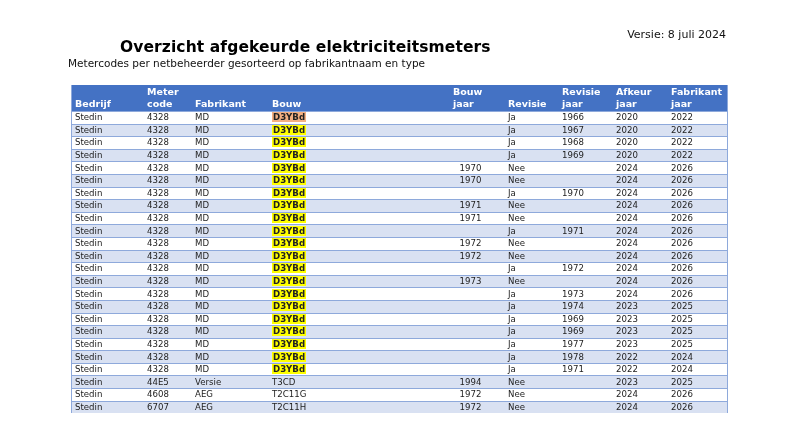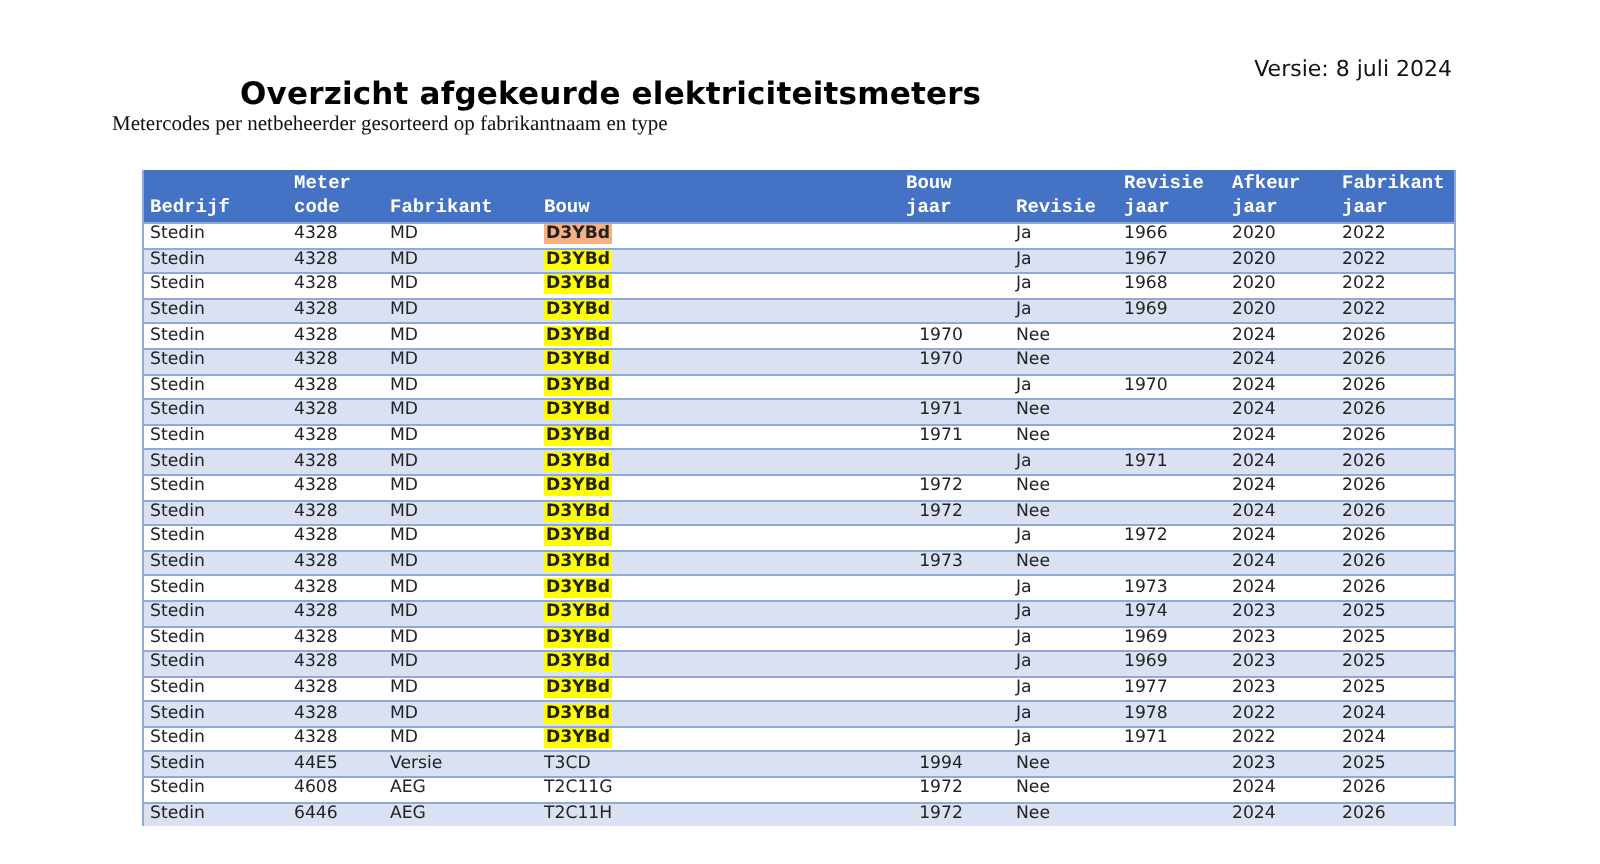--- a/index.html
+++ b/index.html
@@ -5,36 +5,36 @@
     html, body { margin: 0; padding: 0; background: #ffffff; }
     body {
       width: 800px; height: 432px; overflow: hidden; position: relative;
       font-family: "DejaVu Sans", sans-serif; color: #111;
     }
     .title {
       position: absolute; left: 72px; top: 38px;
       font-size: 15.5px; font-weight: bold; color: #000; letter-spacing: 0.1px; margin-left: 48px;
     }
     .subtitle {
-      position: absolute; left: 56px; top: 57px;
-      font-size: 10.5px; color: #111; font-family: Liberation Serif, serif;
+      position: absolute; left: 68px; top: 57px;
+      font-size: 10.5px; color: #111;
     }
     .version {
       position: absolute; right: 74px; top: 28px;
       font-size: 11px; color: #111;
     }
     .tbl-wrap {
       position: absolute; left: 71px; top: 85px; width: 655px;
       border-left: 1px solid #8EA9DB; border-right: 1px solid #8EA9DB;
     }
     table { border-collapse: collapse; width: 655px; table-layout: fixed; }
     th {
       background: #4472C4; color: #ffffff; font-weight: bold; font-size: 9.5px;
       text-align: left; vertical-align: bottom; padding: 0 0 1px 3px;
-      line-height: 12px; height: 25px; font-family: Liberation Mono, monospace;
+      line-height: 12px; height: 25px;
     }
     td {
       font-size: 8.6px; line-height: 11px; height: 11.6px; padding: 0 0 0 3px;
       border-top: 1px solid #8EA9DB; white-space: nowrap; color: #222;
     }
     tr.even td { background: #D9E1F2; }
     tr.odd td { background: #ffffff; }
     td.num-c { text-align: center; padding-left: 0; padding-right: 14px; }
     .hl {
       font-weight: bold; padding: 0 1px; color: #222; margin-top: 12px;
@@ -349,21 +349,21 @@
           <td>AEG</td>
           <td>T2C11G</td>
           <td class="num-c">1972</td>
           <td>Nee</td>
           <td></td>
           <td>2024</td>
           <td>2026</td>
         </tr>
         <tr class="even">
           <td>Stedin</td>
-          <td>6446</td>
+          <td>6707</td>
           <td>AEG</td>
           <td>T2C11H</td>
           <td class="num-c">1972</td>
           <td>Nee</td>
           <td></td>
           <td>2024</td>
           <td>2026</td>
         </tr>
       </tbody>
   </table>

